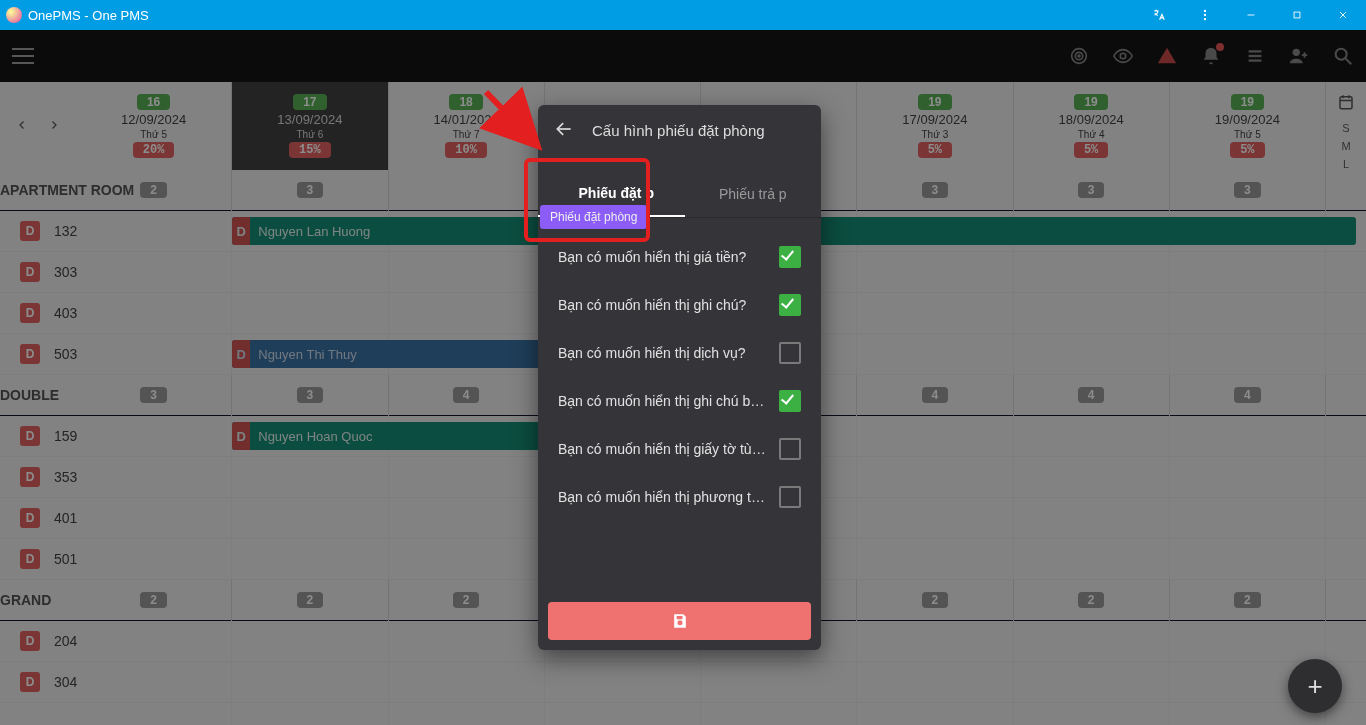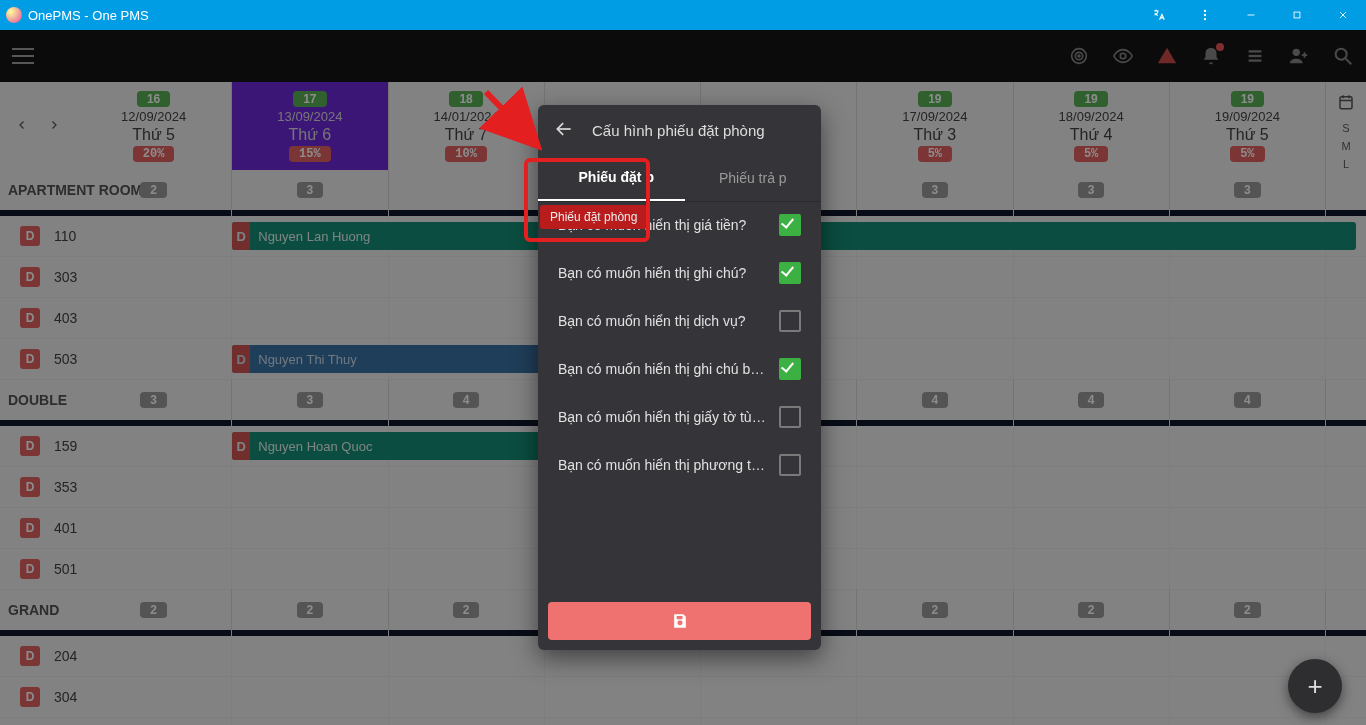--- a/index.html
+++ b/index.html
@@ -19,59 +19,59 @@
   .bell-dot{position:absolute;top:-2px;right:-2px;width:8px;height:8px;border-radius:50%;background:#e65555;}
   
   .daterow{height:88px;display:flex;background:#ededef;}
   .nav{width:76px;flex:none;display:flex;align-items:center;justify-content:center;gap:20px;}
   .nav svg{width:12px;height:12px;}
   .rightcol{width:40px;flex:none;display:flex;flex-direction:column;font-size:11px;color:#5a5a5a;}
   .rightcol .sml{flex:1;display:flex;flex-direction:column;align-items:center;justify-content:center;gap:6px;}
   .rightcol .calico{height:40px;display:flex;align-items:center;justify-content:center;}
   .days{flex:1;display:flex;}
   .day{flex:1;border-right:1px solid #d4d4d6;display:flex;flex-direction:column;align-items:center;justify-content:center;padding:4px 0;gap:2px;}
-  .day.sel{background:#6d28d9;color:#d8d8d8;}
+  .day.sel{background:#404040;color:#d8d8d8;}
   .pill{border-radius:4px;padding:1px 10px;font-size:12px;font-weight:700;color:#fff;}
   .pill.gray{background:#9a9a9a;}
   .pill.green{background:#57b055;}
   .pill.red{background:#e06160;font-family:Liberation Mono, monospace;}
   .day .date{font-size:13px;}
-  .day .dow{font-size:16px;}
+  .day .dow{font-size:10px;}
   
   .grid{position:absolute;top:170px;left:0;right:0;bottom:0;overflow:hidden;}
-  .ghead{height:40px;display:flex;align-items:center;padding-left:8px;border-bottom:6px solid #0f172a;font-weight:600;color:#535353;}
+  .ghead{height:40px;display:flex;align-items:center;border-bottom:1px solid #0f172a;font-weight:600;color:#535353;}
   .ghead .cells{position:absolute;left:76px;right:40px;display:flex;height:40px;}
   .ghead .cells div{flex:1;display:flex;align-items:center;justify-content:center;border-right:1px solid #d4d4d6;}
   .roomrow{height:40px;position:relative;border-bottom:1px solid #e4e4e6;}
   .roomrow .lbl{position:absolute;left:0;top:0;width:140px;height:100%;display:flex;align-items:center;padding-left:20px;gap:14px;}
   .d-badge{width:20px;height:20px;background:#e06160;border-radius:3px;color:#fff;font-size:12px;font-weight:700;display:flex;align-items:center;justify-content:center;}
   .booking{position:absolute;top:6px;height:28px;background:#148c75;border-radius:3px;color:#e3f1ee;display:flex;align-items:center;font-size:13px;overflow:hidden;}
   .booking .bd{width:18px;height:100%;background:#d05352;display:flex;align-items:center;justify-content:center;font-weight:700;margin-right:8px;}
   .booking.blue{background:#3a71a3;color:#cddbea;}
   .gridlines{position:absolute;left:76px;right:40px;top:0;bottom:0;display:flex;pointer-events:none;}
   .gridlines div{flex:1;border-right:1px solid #e4e4e6;}
   
   .dim{position:absolute;left:0;right:0;top:30px;bottom:0;background:rgba(0,0,0,.45);}
   
-  .modal{position:absolute;left:538px;top:105px;width:283px;height:545px;background:#353539;border-radius:6px;box-shadow:0 8px 24px rgba(0,0,0,.5);color:#ddd;display:flex;flex-direction:column;}
+  .modal{position:absolute;left:538px;top:105px;width:283px;height:545px;background:#353539;border-radius:6px;box-shadow:0 8px 24px rgba(0,0,0,.5);color:#ddd;display:flex;flex-direction:column;gap:16px;}
   .modal .mhead{height:50px;display:flex;align-items:center;padding:0 16px;gap:18px;}
   .modal .mhead svg{width:20px;height:20px;}
   .modal .tabs{height:46px;display:flex;border-bottom:1px solid #2a2a2d;font-size:14px;}
   .modal .tab{flex:1;display:flex;align-items:center;justify-content:center;color:#9a9a9a;white-space:nowrap;overflow:hidden;padding:0 6px;}
   .modal .tab.active{color:#fff;border-bottom:2px solid #fff;font-weight:600;padding-left:16px;}
   .modal .options{flex:1;padding:12px 20px 4px 20px;display:flex;flex-direction:column;gap:26px;}
   .opt{display:flex;align-items:center;gap:12px;}
   .opt .lbl{flex:1;color:#e1e1e1;font-size:14px;white-space:nowrap;overflow:hidden;text-overflow:ellipsis;}
   .chk{width:18px;height:18px;border:2px solid #7a7a7a;border-radius:2px;flex:none;position:relative;}
   .chk.on{background:#3cb043;border-color:#3cb043;}
   .chk.on:after{content:'';position:absolute;left:3px;top:0;width:5px;height:10px;border:solid #fff;border-width:0 2.5px 2.5px 0;transform:rotate(40deg);}
   .savebtn{margin:8px 10px 10px 10px;height:38px;background:#ef7271;border-radius:4px;display:flex;align-items:center;justify-content:center;}
   .savebtn svg{width:20px;height:20px;}
   
-  .tooltip{position:absolute;left:540px;top:205px;background:#b91c1c;color:#eee;font-size:12px;padding:5px 10px;border-radius:3px;}
+  .tooltip{position:absolute;left:540px;top:205px;background:#8b5cf6;color:#eee;font-size:12px;padding:5px 10px;border-radius:3px;}
   
   .hl{position:absolute;left:524px;top:158px;width:118px;height:76px;border:4px solid #e31f1f;border-radius:6px;}
   
   .arrow{position:absolute;left:476px;top:86px;}
   
   .fab{position:absolute;right:24px;bottom:12px;width:54px;height:54px;border-radius:50%;background:#2e2e31;box-shadow:0 4px 12px rgba(0,0,0,.5);display:flex;align-items:center;justify-content:center;color:#ddd;font-size:26px;font-weight:300;}
 </style>
 </head>
 <body>
 
@@ -265,21 +265,21 @@
           <span class="pill gray">3</span>
         </div>
         <div>
           <span class="pill gray">3</span>
         </div>
       </div>
     </div>
     <div class="roomrow">
       <div class="lbl">
         <span class="d-badge">D</span>
-        <span>110</span>
+        <span>132</span>
       </div>
       <div class="booking " style="left:232.25px;width:1123.75px">
         <span class="bd">D</span>
         <span>Nguyen Lan Huong</span>
       </div>
     </div>
     <div class="roomrow">
       <div class="lbl">
         <span class="d-badge">D</span>
         <span>303</span>

